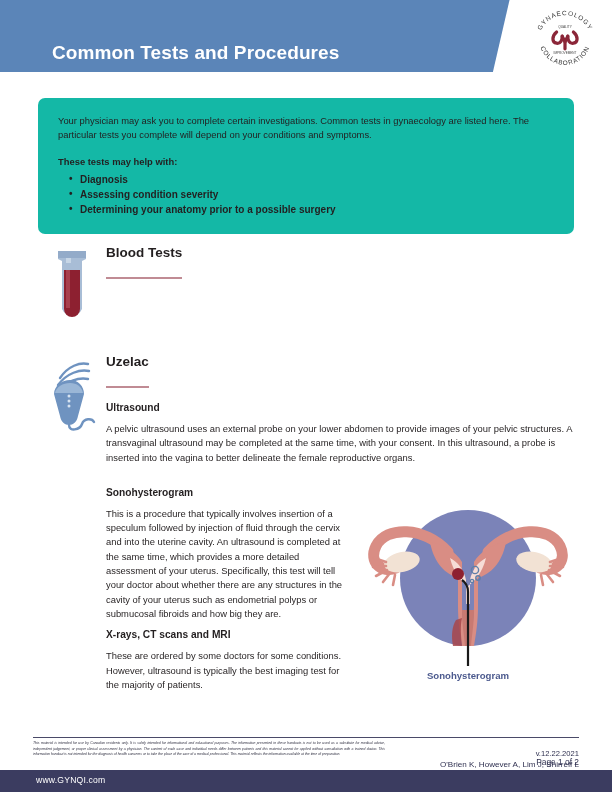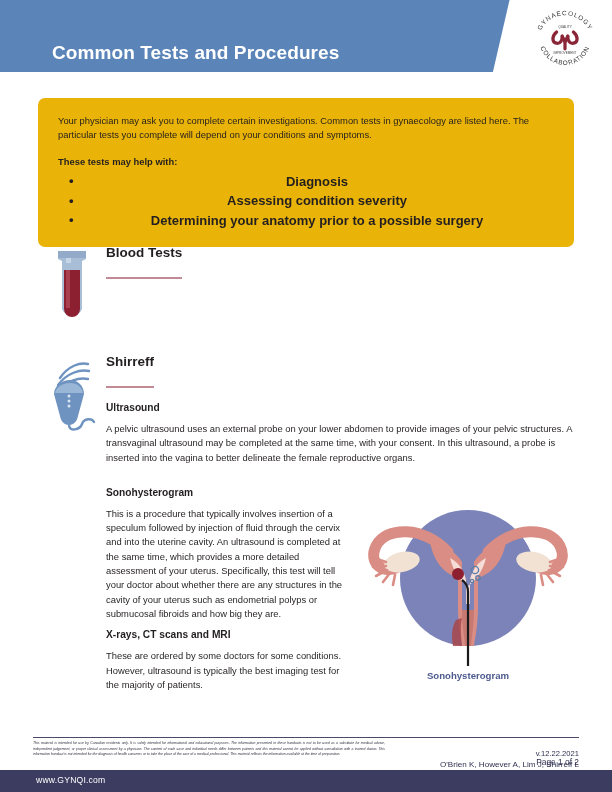--- a/index.html
+++ b/index.html
@@ -57,21 +57,21 @@
     z-index: 4;
   }
 
   
   .intro-box {
     position: absolute;
     left: 38px;
     top: 98px;
     width: 536px;
     box-sizing: border-box;
-    background: #eab308;
+    background: #14b8a6;
     border-radius: 7px;
     padding: 16px 20px 17px 20px;
   }
   .intro-para {
     margin: 0;
     font-size: 9.4px;
     line-height: 1.52;
     color: #231f20;
   }
   .intro-lead {
@@ -79,27 +79,26 @@
     font-size: 9.4px;
     font-weight: bold;
     color: #231f20;
   }
   .intro-list {
     margin: 0;
     padding: 0;
     list-style: none;
   }
   .intro-list li {
-    font-size: 13px;
+    font-size: 10px;
     font-weight: bold;
     line-height: 1.5;
     padding-left: 22px;
     position: relative;
     color: #231f20;
-    text-align: center;
   }
   .intro-list li::before {
     content: "\2022";
     position: absolute;
     left: 11px;
     top: -0.5px;
   }
 
   
   .section {
@@ -276,21 +275,21 @@
     <path d="M10,42 C10,34 18,28 26,28 C34,28 40,34 40,42 L34,64 C33,70 29,73 25,73 C21,73 17,70 16,64 Z" fill="#6f93c0"></path>
     <path d="M11,41 C12,35 19,31 26,31 C33,31 38,35 39,41 Z" fill="#9ab6d6"></path>
     <g fill="#d7e3f0">
       <circle cx="25" cy="44" r="1.5"></circle>
       <circle cx="25" cy="49" r="1.5"></circle>
       <circle cx="25" cy="54" r="1.5"></circle>
     </g>
     <path d="M25,73 C25,80 36,78 38,72 C40,66 48,66 50,70" fill="none" stroke="#6f93c0" stroke-width="2.4" stroke-linecap="round"></path>
   </svg>
   <div class="sec-body">
-    <h2 class="sec-heading">Shirreff</h2>
+    <h2 class="sec-heading">Uzelac</h2>
     <h3 class="sub-heading">Ultrasound</h3>
     <p class="sec-para">A pelvic ultrasound uses an external probe on your lower abdomen to provide images of your pelvic structures. A transvaginal ultrasound may be completed at the same time, with your consent. In this ultrasound, a probe is inserted into the vagina to better delineate the female reproductive organs.</p>
 
     <h3 class="sub-heading" style="margin-top:22px;">Sonohysterogram</h3>
     <p class="sec-para narrow">This is a procedure that typically involves insertion of a speculum followed by injection of fluid through the cervix and into the uterine cavity. An ultrasound is completed at the same time, which provides a more detailed assessment of your uterus. Specifically, this test will tell your doctor about whether there are any structures in the cavity of your uterus such as endometrial polyps or submucosal fibroids and how big they are.</p>
 
     <h3 class="sub-heading" style="margin-top:8px;">X-rays, CT scans and MRI</h3>
     <p class="sec-para narrow">These are ordered by some doctors for some conditions. However, ultrasound is typically the best imaging test for the majority of patients.</p>
   </div>
 </div>

